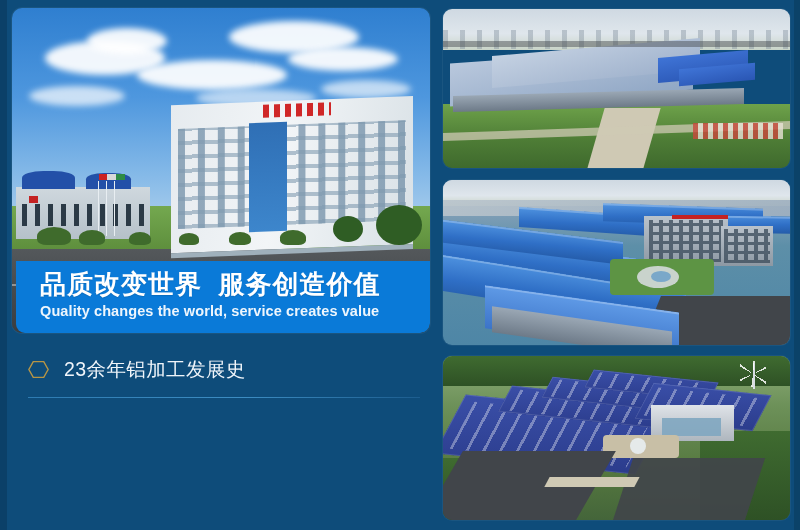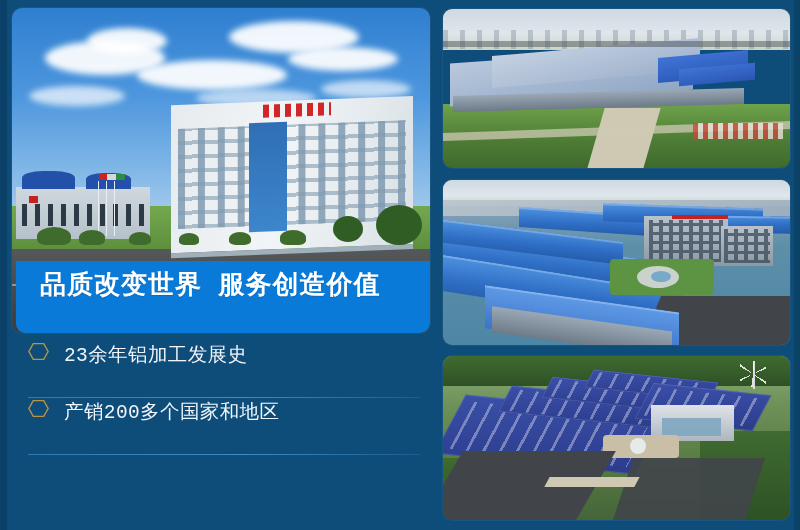--- a/index.html
+++ b/index.html
@@ -110,21 +110,21 @@
   }
   #banner-sub {
     color:#eef6fd; font-size:14.5px; font-weight:bold; letter-spacing:.1px;
     line-height:22px; margin-top:0px;
   }
 
   
   #features { position:absolute; left:0px; top:335px; width:420px; }
   .feature-row {
     position:relative; height:57px;
-    display:flex; align-items:flex-start;font-family:Liberation Mono, monospace;
+    display:flex; align-items:center;
   }
   .feature-row .hex {
     width:21px; height:21px; flex:0 0 21px; margin-left:18px; margin-right:15px;
     display:block;
   }
   .feature-row .label {
     color:#f0f5fa; font-size:19.5px; letter-spacing:.4px;
     white-space:nowrap;
   }
   .sep {
@@ -230,40 +230,34 @@
         <div class="bush" style="left:6%;   width:34px; height:18px;"></div>
         <div class="bush" style="left:16%;  width:26px; height:15px;"></div>
         <div class="bush" style="left:28%;  width:22px; height:13px;"></div>
         <div class="bush" style="left:40%;  width:20px; height:12px;"></div>
         <div class="bush" style="left:52%;  width:22px; height:13px;"></div>
         <div class="bush" style="left:64%;  width:26px; height:15px;"></div>
       </div>
 
       <div id="banner">
         <div id="banner-title">品质改变世界  服务创造价值</div>
+        <div id="banner-sub">Quality changes the world, service creates value</div>
       </div>
     </div>
 
     <div id="features">
 
       <div class="feature-row">
         <svg class="hex" viewBox="0 0 24 24">
           <polygon points="6,3 18,3 23,12 18,21 6,21 1,12" fill="none" stroke="#b79545" stroke-width="1.6"></polygon>
         </svg>
         <span class="label">23余年铝加工发展史</span>
         <div class="sep" style="bottom:0;"></div>
       </div>
 
-      <div class="feature-row">
-        <svg class="hex" viewBox="0 0 24 24">
-          <polygon points="6,3 18,3 23,12 18,21 6,21 1,12" fill="none" stroke="#b79545" stroke-width="1.6"></polygon>
-        </svg>
-        <span class="label">产销200多个国家和地区</span>
-        <div class="sep" style="bottom:0;"></div>
-      </div>
 
 
     </div>
   </div>
 
   <div id="right-col">
 
     <div class="rphoto" id="rphoto-1">
       <div class="haze-sky"></div>
       <div class="skyline"></div>

